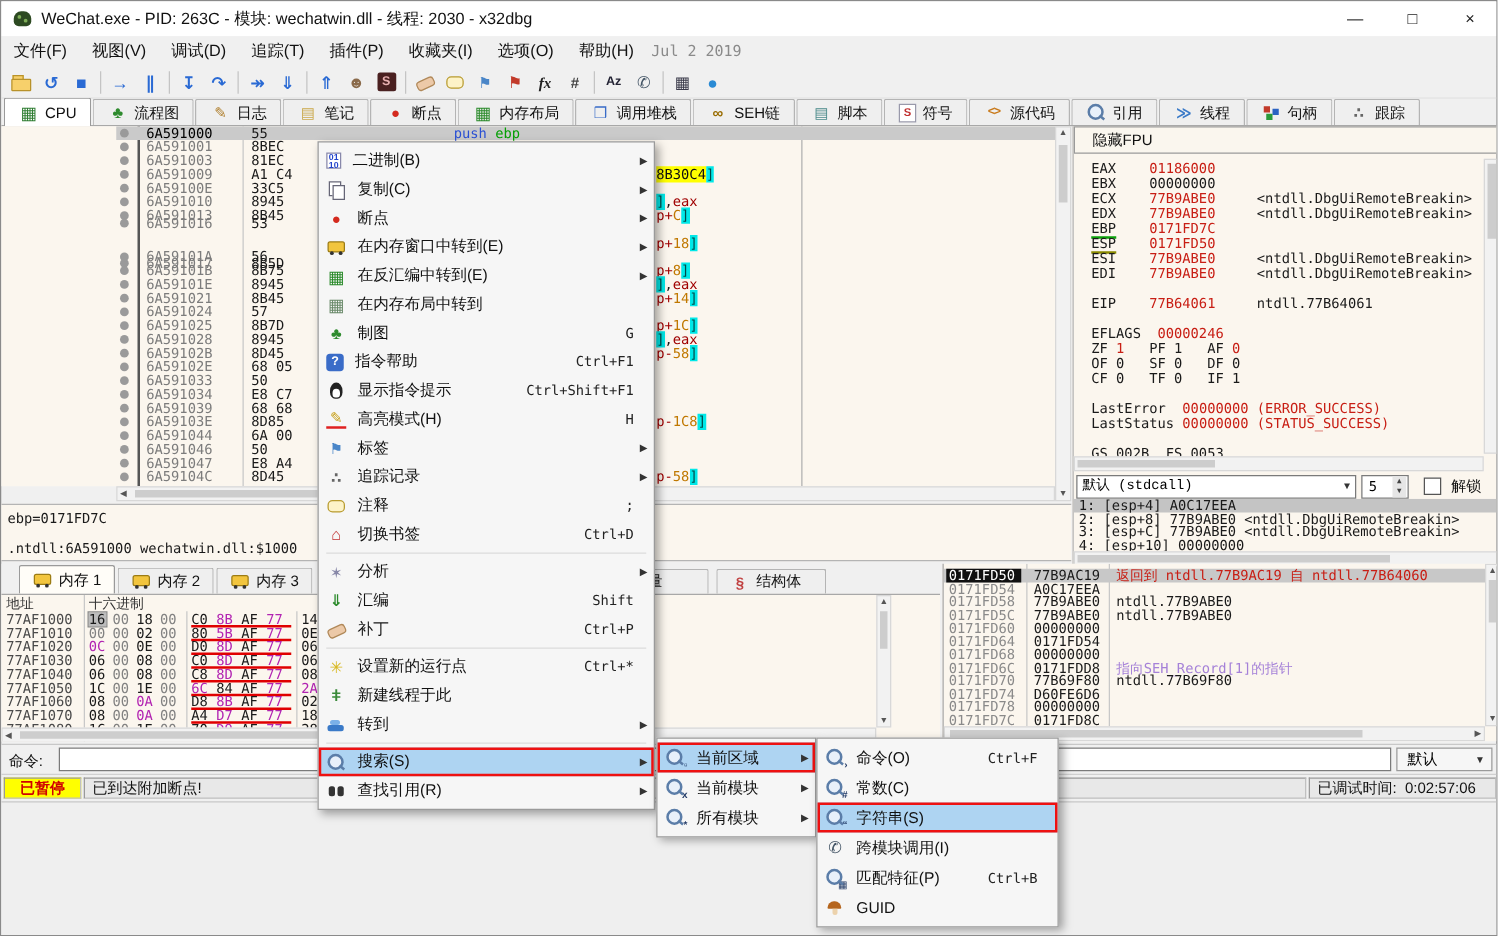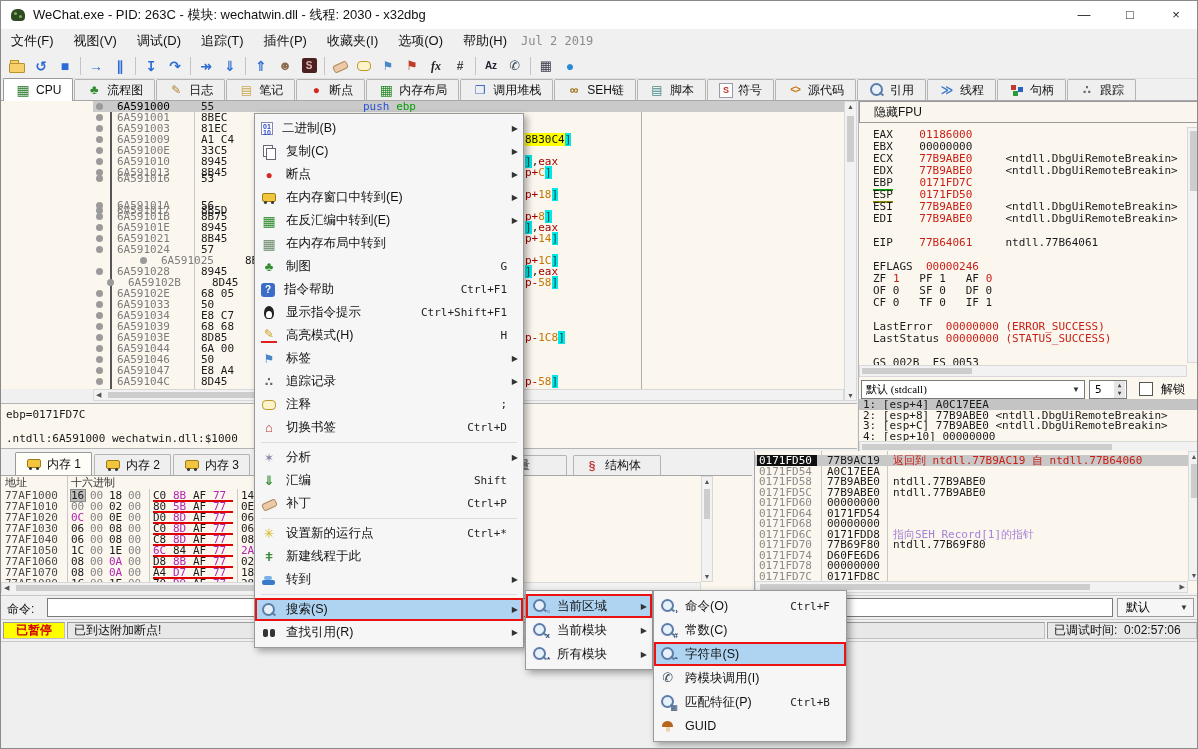--- a/index.html
+++ b/index.html
@@ -82,21 +82,21 @@
   
   .sb{position:absolute;background:#f2f2f2;border:1px solid #d8d8d8;box-sizing:border-box;}
   .sb .ar{position:absolute;font-size:7px;color:#555;text-align:center;}
   .sb .th{position:absolute;background:#cdcdcd;}
   
   .regs{position:absolute;left:857px;top:100px;width:341px;height:352px;background:#fbf6ee;border-left:1px solid #b4b4b4;box-sizing:border-box;}
   .hidefpu{position:absolute;left:0;top:0;width:341px;height:22px;background:#faf6ee;border:1px solid #9a9a9a;box-sizing:border-box;font-size:12px;line-height:20px;padding-left:14px;color:#111;}
   #reglines{position:absolute;left:14px;top:28px;width:312px;}
   .regline{font-family:"DejaVu Sans Mono",monospace;font-size:11px;line-height:12px;white-space:pre;height:12px;}
   .convrow{position:absolute;left:2px;top:278px;width:337px;height:20px;display:flex;align-items:center;gap:4px;}
-  .convsel{width:224px;height:19px;border:1px solid #7a7a7a;background:#fff;font-family:Liberation Serif, serif;font-size:11px;line-height:17px;padding-left:4px;box-sizing:border-box;position:relative;}
+  .convsel{width:224px;height:19px;border:1px solid #7a7a7a;background:#fff;font-family:Liberation Mono, monospace;font-size:11px;line-height:17px;padding-left:4px;box-sizing:border-box;position:relative;}
   .convsel .dd{position:absolute;right:4px;top:0;font-size:8px;color:#333;line-height:17px;}
   .spin{width:38px;height:19px;border:1px solid #7a7a7a;background:#fff;font-size:11px;line-height:17px;padding-left:5px;box-sizing:border-box;position:relative;font-family:"DejaVu Sans Mono",monospace;}
   .spin .ud{position:absolute;right:1px;top:0;width:11px;height:17px;background:#e6e6e6;font-size:6px;line-height:8px;text-align:center;color:#444;}
   .chk{width:12px;height:12px;border:1px solid #555;background:#fff;display:inline-block;margin-left:8px;}
   .chklabel{font-size:12px;color:#111;margin-left:4px;}
   #args{position:absolute;left:0;top:298px;width:341px;height:42px;overflow:hidden;}
   .argrow{position:absolute;left:0;width:341px;height:11px;font-family:"DejaVu Sans Mono",monospace;font-size:11px;line-height:11px;white-space:pre;color:#1a1a1a;padding-left:4px;box-sizing:border-box;}
   .argrow.asel{background:#c4c4c4;}
   
   .infobox{position:absolute;left:0;top:402px;width:856px;height:46px;background:#fbf6ee;border-top:1px solid #b4b4b4;border-bottom:1px solid #b4b4b4;box-sizing:border-box;}
@@ -378,31 +378,31 @@
       <div class="drow" style="top: 132px;">
         <span class="bpdot"></span>
         <span class="daddr">6A591021</span>
         <span class="dbytes">8B45</span>
       </div>
       <div class="drow" style="top: 143px;">
         <span class="bpdot"></span>
         <span class="daddr">6A591024</span>
         <span class="dbytes">57</span>
       </div>
-      <div class="drow" style="top: 154px; margin-left: 44px;">
+      <div class="drow" style="top: 154px;">
         <span class="bpdot"></span>
         <span class="daddr">6A591025</span>
         <span class="dbytes">8B7D</span>
       </div>
       <div class="drow" style="top: 165px;">
         <span class="bpdot"></span>
         <span class="daddr">6A591028</span>
         <span class="dbytes">8945</span>
       </div>
-      <div class="drow" style="top: 176px; margin-left: 11px;">
+      <div class="drow" style="top: 176px;">
         <span class="bpdot"></span>
         <span class="daddr">6A59102B</span>
         <span class="dbytes">8D45</span>
       </div>
       <div class="drow" style="top: 187px;">
         <span class="bpdot"></span>
         <span class="daddr">6A59102E</span>
         <span class="dbytes">68 05</span>
       </div>
       <div class="drow" style="top: 198px;">

